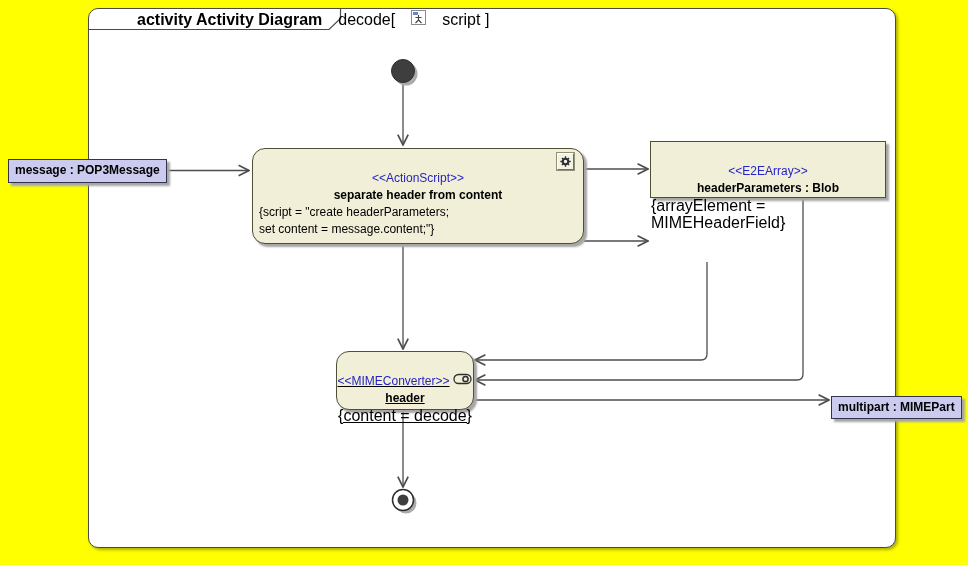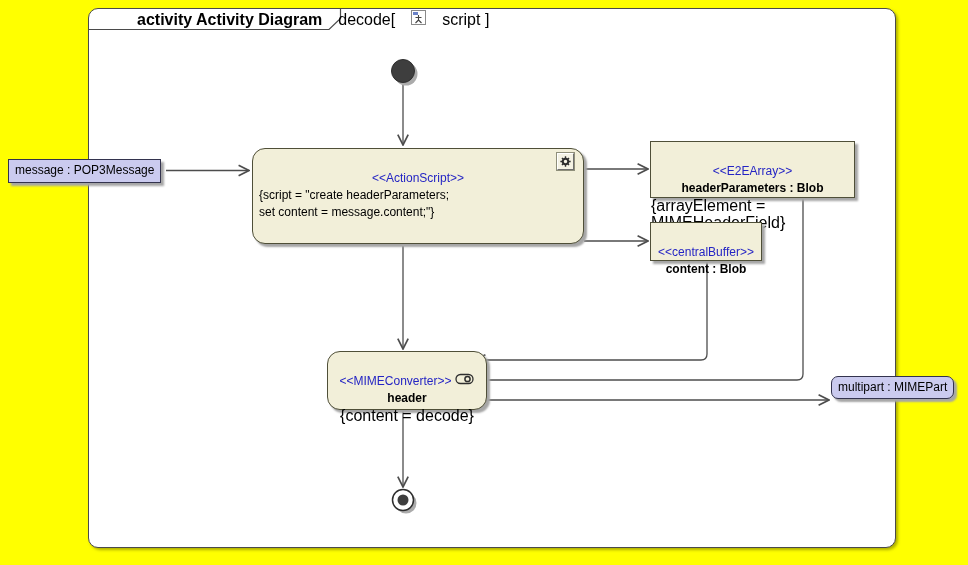--- a/index.html
+++ b/index.html
@@ -27,21 +27,21 @@
     padding-top:21px; box-sizing:border-box;
   }
   .rounded { border-radius:13px; }
   .stereo { color:#2424C4; font-size:12px; line-height:17px; display:flex; align-items:center; gap:3px; }
   .nname  { font-weight:bold; font-size:12px; line-height:17px; }
   .bodyline { font-size:12px; line-height:17px; align-self:flex-start; padding-left:6px; white-space:pre; }
   .constraint { font-size:16px; line-height:17px; }
   .pin {
     position:absolute; background:#CBCBEF; border:1px solid #33334D;
     box-shadow:3px 3px 2px #A6A6A6;
-    font-weight:normal; font-size:12px; line-height:21px;
+    font-weight:bold; font-size:12px; line-height:21px;
     padding:0 6px; white-space:nowrap;
   }
   .gear-btn {
     position:absolute; top:4px; right:9px; width:15px; height:15px;
     background:#F4F2E4; border:1px solid; border-color:#FFFFFF #6F6F6F #6F6F6F #FFFFFF;
     box-shadow:0 0 0 1px #8F8F7A; display:flex; align-items:center; justify-content:center;
   }
 </style>
 </head>
 <body>
@@ -86,52 +86,49 @@
   <div class="tab-label">
     <span class="b">activity Activity Diagram</span><span>decode[</span><span><svg width="15" height="15" viewBox="0 0 15 15">
           <rect x="0.5" y="0.5" width="14" height="14" fill="#FFFFFF" stroke="#8A8A8A"></rect>
           <rect x="2" y="2" width="5" height="3" fill="#6B83C9"></rect>
           <path d="M7.5 5 V10 M4.5 7.5 H10.5 M7.5 10 L4.5 13 M7.5 10 L10.5 13" fill="none" stroke="#444444" stroke-width="1.1"></path>
         </svg></span><span>script ]</span>
   </div>
 
   <div class="node rounded" style="left:252px; top:148px; width:332px; height:96px;">
     <span class="stereo">&lt;&lt;ActionScript&gt;&gt;</span>
+    <span class="nname">separate header from content</span>
     <span class="bodyline">{script = "create headerParameters;</span>
     <span class="bodyline">set content = message.content;"}</span>
     <span class="gear-btn">
       <svg width="11" height="11" viewBox="0 0 16 16">
         <g stroke="#2E2E2E" fill="none">
           <circle cx="8" cy="8" r="4" stroke-width="3"></circle>
           <path stroke-width="2" d="M8 .5 V3 M8 13 V15.5 M.5 8 H3 M13 8 H15.5 M2.8 2.8 L4.5 4.5 M11.5 11.5 L13.2 13.2 M2.8 13.2 L4.5 11.5 M11.5 4.5 L13.2 2.8"></path>
         </g>
       </svg>
     </span>
   </div>
 
-  <div class="node" style="left:650px; top:141px; width:205px; height:57px;">
+  <div class="node" style="left:650px; top:141px; width:236px; height:57px;">
     <span class="stereo">&lt;&lt;E2EArray&gt;&gt;</span>
     <span class="nname">headerParameters : Blob</span>
     <span class="constraint">{arrayElement = MIMEHeaderField}</span>
   </div>
 
-  <div class="node" style="left:650px; top:222px; width:112px; height:39px;">
-    <span class="stereo">&lt;&lt;centralBuffer&gt;&gt;</span>
-    <span class="nname">content : Blob</span>
-  </div>
 
-  <div class="node rounded" style="left:327px; top:351px; width:160px; height:59px;">
+  <div class="node rounded" style="left:336px; top:351px; width:138px; height:59px;text-decoration:underline;">
     <span class="stereo">
       <span>&lt;&lt;MIMEConverter&gt;&gt;</span>
       <span><svg width="20" height="12" viewBox="0 0 20 12">
             <rect x="1" y="1.5" width="17" height="9" rx="4.5" fill="none" stroke="#2E2E2E" stroke-width="1.3"></rect>
             <circle cx="12.5" cy="6" r="2.6" fill="none" stroke="#2E2E2E" stroke-width="1.5"></circle>
           </svg></span>
     </span>
     <span class="nname">header</span>
     <span class="constraint">{content = decode}</span>
   </div>
 
   <div class="pin" style="left:8px; top:159px; height:22px;">message : POP3Message</div>
 
-  <div class="pin" style="left:831px; top:376px; height:21px; line-height:20px;border-radius:7px;">multipart : MIMEPart</div>
+  <div class="pin" style="left:831px; top:396px; height:21px; line-height:20px;">multipart : MIMEPart</div>
 
 </div>
 
 </body></html>

